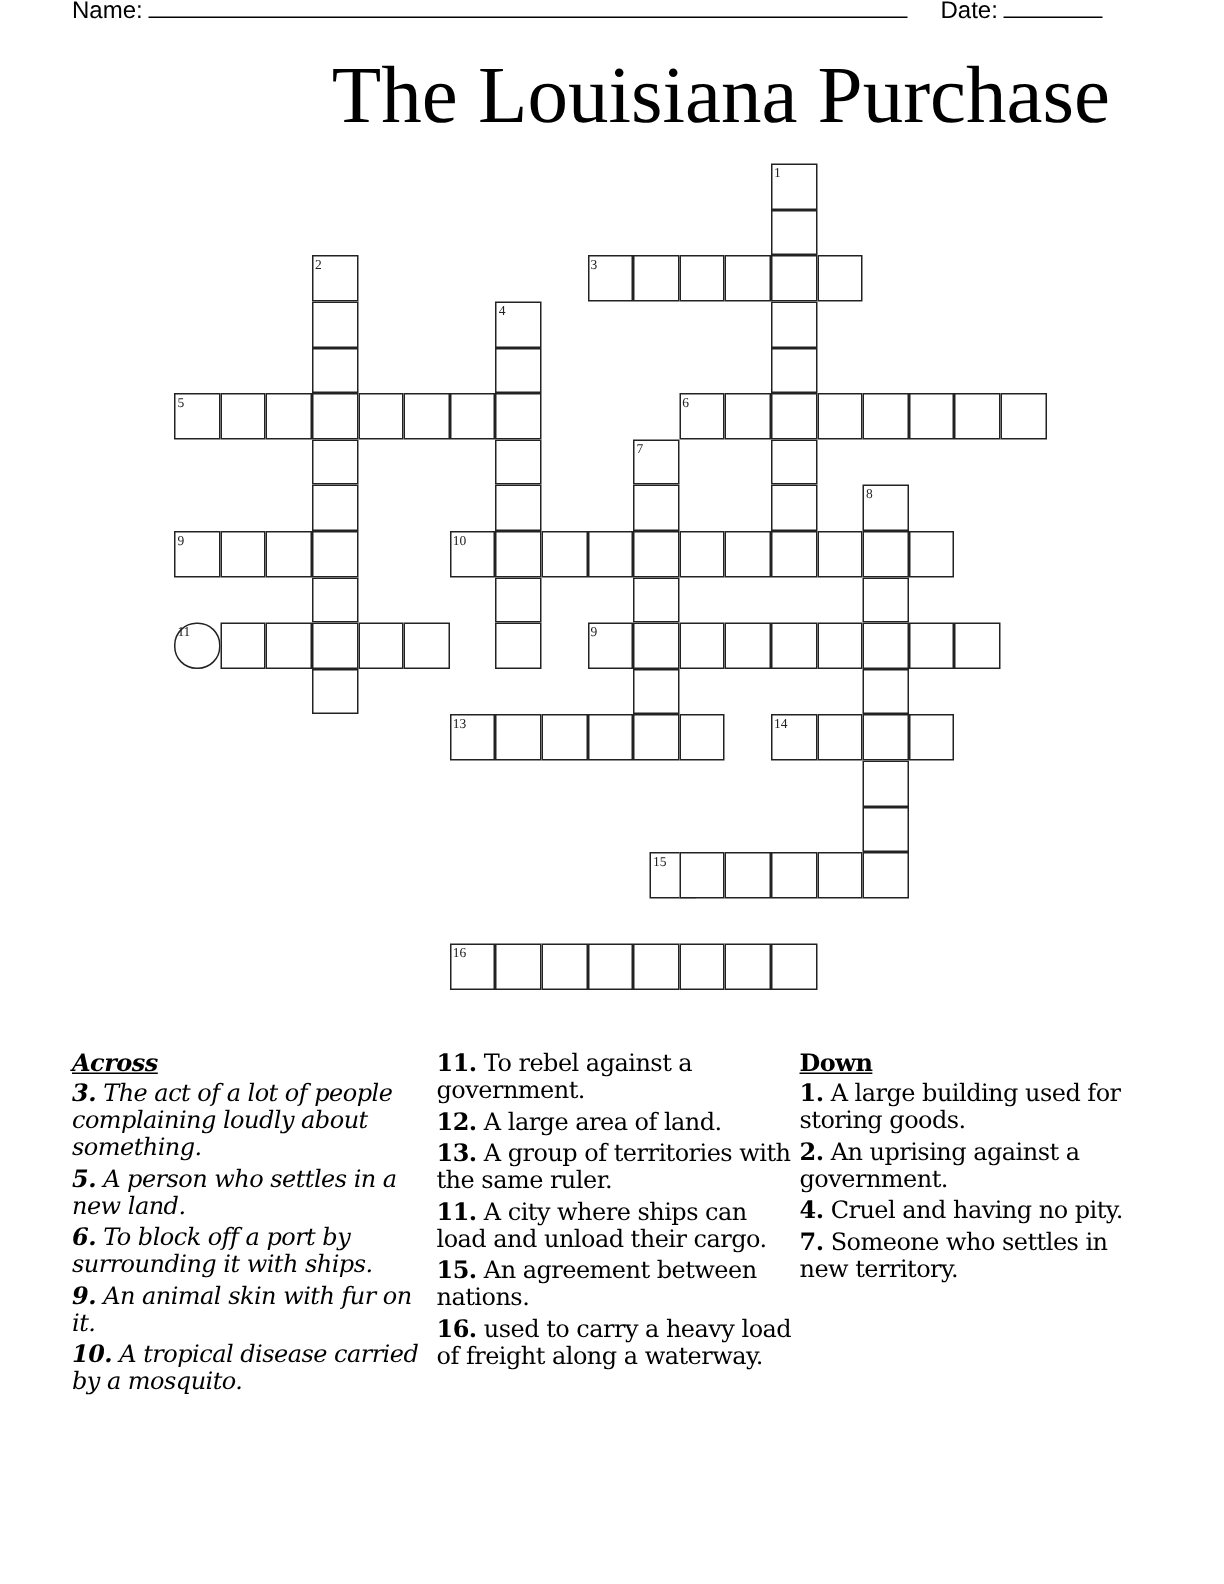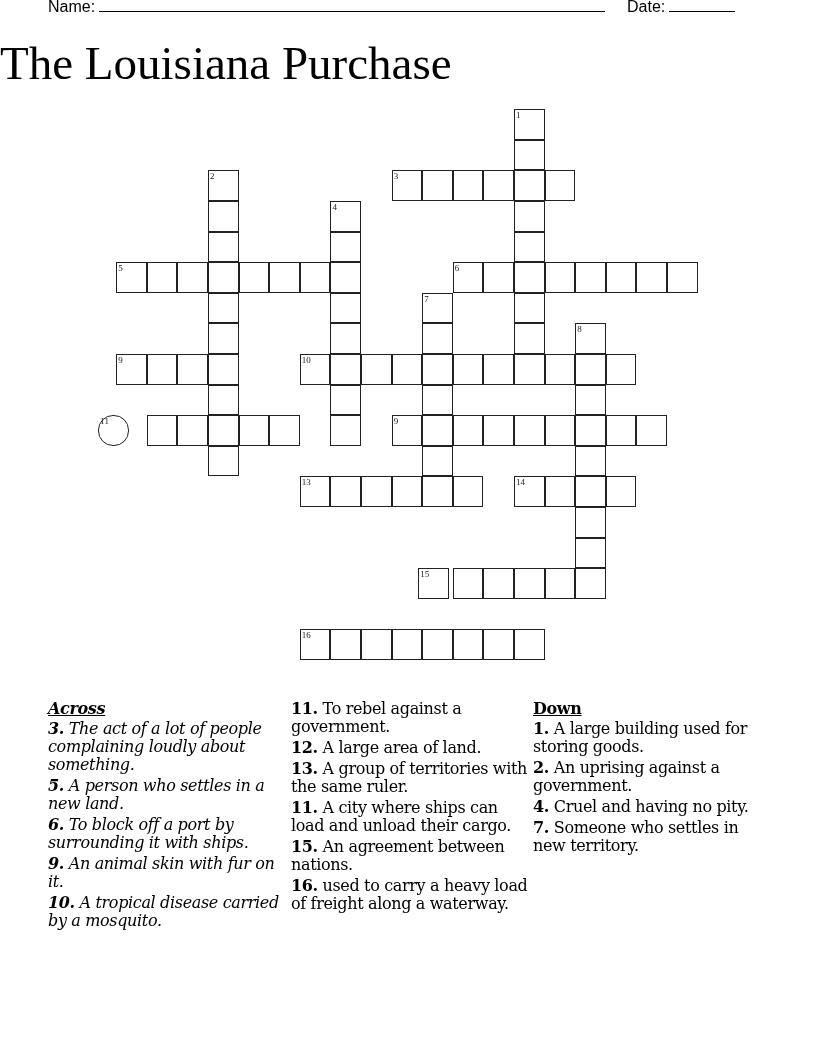--- a/index.html
+++ b/index.html
@@ -1,21 +1,21 @@
 <!DOCTYPE html>
 <html><head>
 <meta charset="utf-8">
 <style>
   html, body { margin:0; padding:0; background:#ffffff; }
   body { width:816px; height:1056px; position:relative; overflow:hidden; color:#000; }
   .hdr { position:absolute; top:-3px; font-family:"Liberation Sans", sans-serif; font-size:16px; line-height:20px; }
   .hdr-name { left:48px; }
   .hdr-date { left:627px; }
   .blank { display:inline-block; border-bottom:1px solid #000; height:14px; vertical-align:baseline; margin-left:4px; }
-  .title { position:absolute; left:0; width:740px; top:30px; text-align:left; font-family:"Liberation Serif", "DejaVu Serif", serif; font-size:47px; line-height:66px; }
+  .title { position:absolute; left:0; width:740px; top:30px; text-align:right; font-family:"Liberation Serif", "DejaVu Serif", serif; font-size:54px; line-height:66px; }
   #grid { position:absolute; left:0; top:0; width:816px; height:680px; }
   .cell { position:absolute; width:30.6px; height:30.6px; box-sizing:border-box; border:1.5px solid #222; background:#fff; margin-left:-0.75px; margin-top:-0.75px; }
   .num { position:absolute; left:1px; top:0px; font-family:"Liberation Serif", "DejaVu Serif", serif; font-size:9px; line-height:10px; color:#222; }
   .clues { position:absolute; top:700px; width:240px; font-family:"DejaVu Serif", "Liberation Serif", serif; font-size:16px; line-height:18px; letter-spacing:-0.35px; }
   .col1 { left:48px;font-style:italic; }
   .col2 { left:291px; }
   .col3 { left:533px; width:240px; }
   .clue-head { font-weight:bold; text-decoration:underline; margin-bottom:2px; }
   .clue { margin-bottom:3px; }
   .clue b { font-weight:bold; }
@@ -117,21 +117,21 @@
     <div class="cell" style="left: 300.6px; top: 354.8px;">
       <span class="num">10</span>
     </div>
     <div class="cell" style="left: 361.8px; top: 354.8px;"></div>
     <div class="cell" style="left: 392.4px; top: 354.8px;"></div>
     <div class="cell" style="left: 453.6px; top: 354.8px;"></div>
     <div class="cell" style="left: 484.2px; top: 354.8px;"></div>
     <div class="cell" style="left: 514.8px; top: 354.8px;"></div>
     <div class="cell" style="left: 545.4px; top: 354.8px;"></div>
     <div class="cell" style="left: 606.6px; top: 354.8px;"></div>
-    <div class="cell" style="left: 99px; top: 416px; border-radius: 15px;">
+    <div class="cell" style="left: 117px; top: 416px; border-radius: 15px;">
       <span class="num">11</span>
     </div>
     <div class="cell" style="left: 147.6px; top: 416px;"></div>
     <div class="cell" style="left: 178.2px; top: 416px;"></div>
     <div class="cell" style="left: 239.4px; top: 416px;"></div>
     <div class="cell" style="left: 270px; top: 416px;"></div>
     <div class="cell" style="left: 392.4px; top: 416px;">
       <span class="num">9</span>
     </div>
     <div class="cell" style="left: 453.6px; top: 416px;"></div>
@@ -145,21 +145,21 @@
     </div>
     <div class="cell" style="left: 331.2px; top: 477.2px;"></div>
     <div class="cell" style="left: 361.8px; top: 477.2px;"></div>
     <div class="cell" style="left: 392.4px; top: 477.2px;"></div>
     <div class="cell" style="left: 453.6px; top: 477.2px;"></div>
     <div class="cell" style="left: 514.8px; top: 477.2px;">
       <span class="num">14</span>
     </div>
     <div class="cell" style="left: 545.4px; top: 477.2px;"></div>
     <div class="cell" style="left: 606.6px; top: 477.2px;"></div>
-    <div class="cell" style="left: 419px; top: 569px;">
+    <div class="cell" style="left: 434px; top: 569px;">
       <span class="num">15</span>
     </div>
     <div class="cell" style="left: 453.6px; top: 569px;"></div>
     <div class="cell" style="left: 484.2px; top: 569px;"></div>
     <div class="cell" style="left: 514.8px; top: 569px;"></div>
     <div class="cell" style="left: 545.4px; top: 569px;"></div>
     <div class="cell" style="left: 300.6px; top: 630.2px;">
       <span class="num">16</span>
     </div>
     <div class="cell" style="left: 331.2px; top: 630.2px;"></div>

